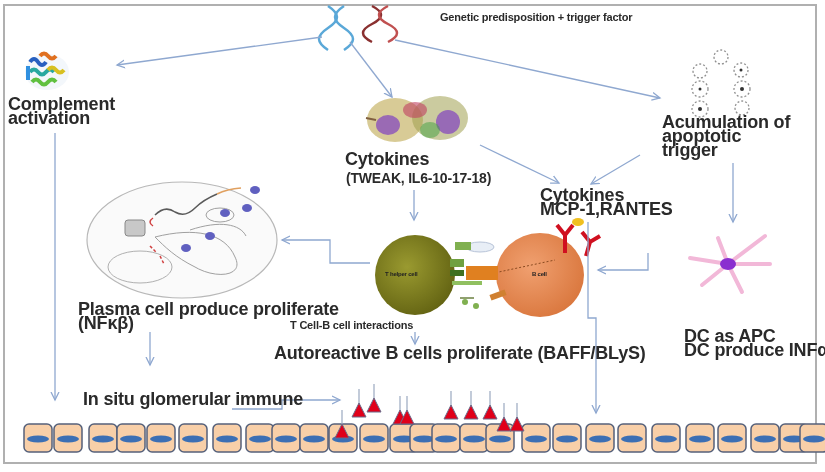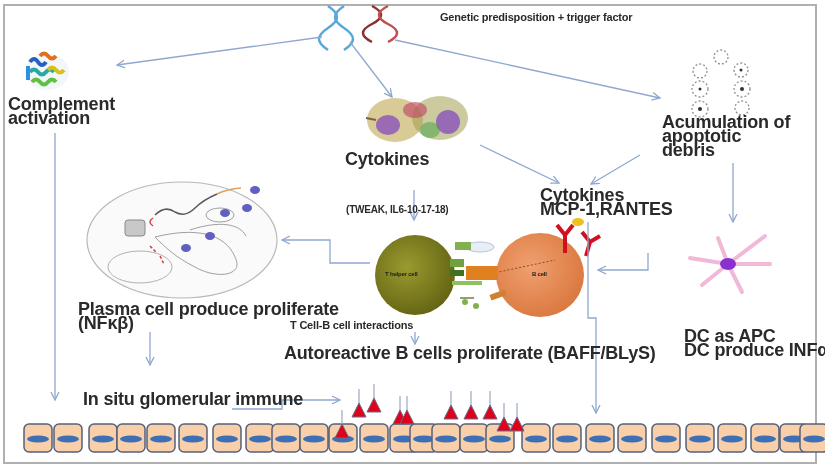--- a/index.html
+++ b/index.html
@@ -1,20 +1,20 @@
 <!DOCTYPE html>
 <html><head>
 <meta charset="utf-8">
 <style>
   html,body{margin:0;padding:0;background:#fff;}
   body{width:825px;height:472px;position:relative;overflow:hidden;font-family:"Liberation Sans",sans-serif;}
   #frame{position:absolute;left:0;top:0;width:695px;height:472px;}
   .frame-border{position:absolute;left:3px;top:4px;width:814px;height:460px;border:2px solid #b0b0b0;border-left-width:2px;box-sizing:border-box;}
   .lbl{position:absolute;color:#2a2a2a;font-weight:bold;font-size:18px;line-height:14px;white-space:nowrap;letter-spacing:-0.2px;}
-  .small{font-size:10px;line-height:12px;margin-top:32px;}
+  .small{font-size:14px;line-height:12px;}
   svg{position:absolute;left:0;top:0;}
 </style>
 </head>
 <body>
 
 <div id="frame">
   <div class="frame-border"></div>
 
   <svg width="825" height="472" viewBox="0 0 825 472">
     <defs>
@@ -298,40 +298,40 @@
   <div class="lbl" style="left:440px;top:10px;font-size:11px;">Genetic predisposition + trigger factor</div>
 
   <div class="lbl" style="left:8px;top:97px;">
     <div>Complement</div>
       <div>activation</div>
   </div>
 
   <div class="lbl" style="left:662px;top:115px;">
     <div>Acumulation of</div>
       <div>apoptotic</div>
-      <div>debris</div>
+      <div>trigger</div>
   </div>
 
   <div class="lbl" style="left:345px;top:152px;">
     <div>Cytokines</div>
   </div>
   <div class="lbl small" style="left:346px;top:172px;">(TWEAK, IL6-10-17-18)</div>
 
   <div class="lbl" style="left:540px;top:188px;">
     <div>Cytokines</div>
       <div>MCP-1,RANTES</div>
   </div>
 
   <div class="lbl" style="left:78px;top:302px;">
     <div>Plasma cell produce proliferate</div>
       <div>(NFκβ)</div>
   </div>
 
   <div class="lbl" style="left:290px;top:318px;font-size:11px;">T Cell-B cell interactions</div>
-  <div class="lbl" style="left:284px;top:346px;">Autoreactive B cells  proliferate (BAFF/BLyS)</div>
+  <div class="lbl" style="left:274px;top:346px;">Autoreactive B cells  proliferate (BAFF/BLyS)</div>
 
   <div class="lbl" style="left:385px;top:271px;font-size:6px;line-height:7px;color:#222;">T helper cell</div>
   <div class="lbl" style="left:532px;top:271px;font-size:6px;line-height:7px;color:#222;">B cell</div>
 
   <div class="lbl" style="left:684px;top:329px;">
     <div>DC  as APC</div>
       <div>DC produce INFα</div>
   </div>
 
   <div class="lbl" style="left:83px;top:392px;">

